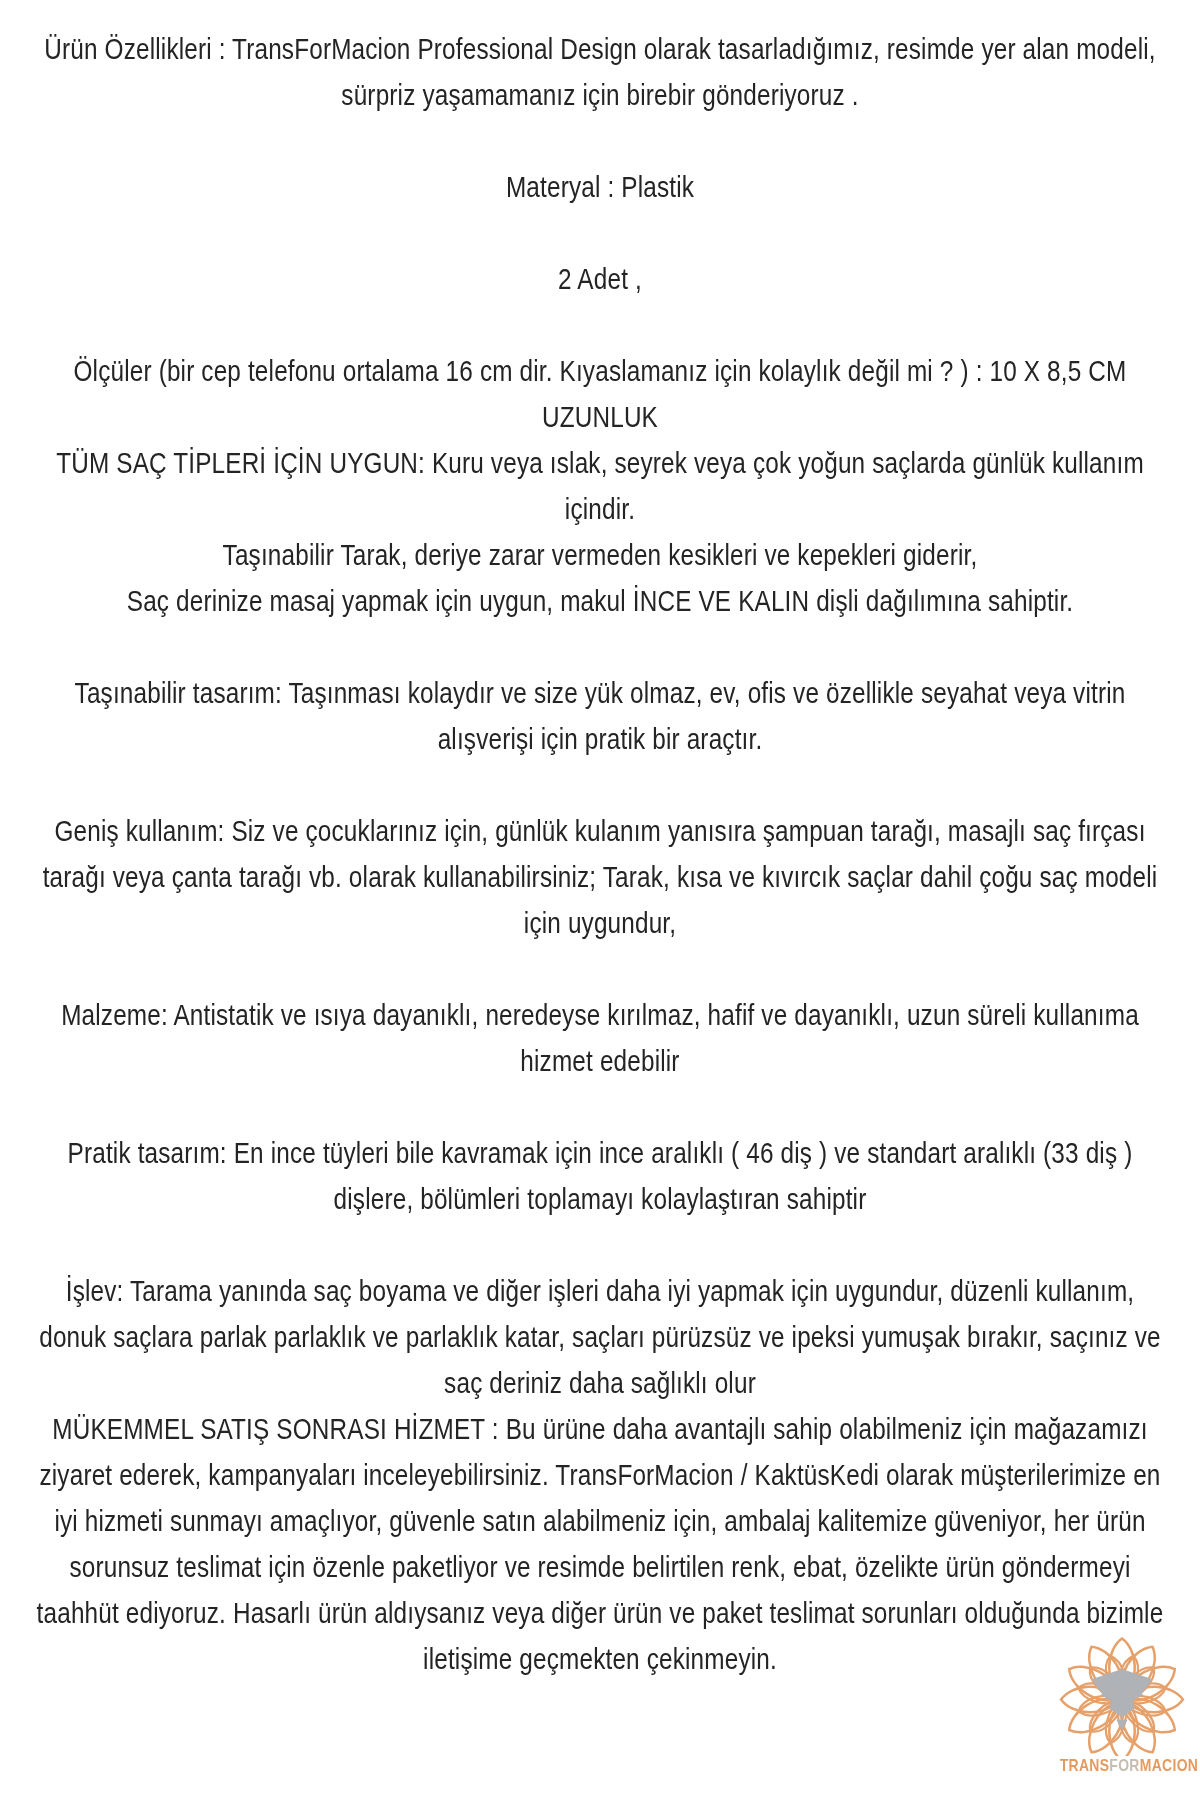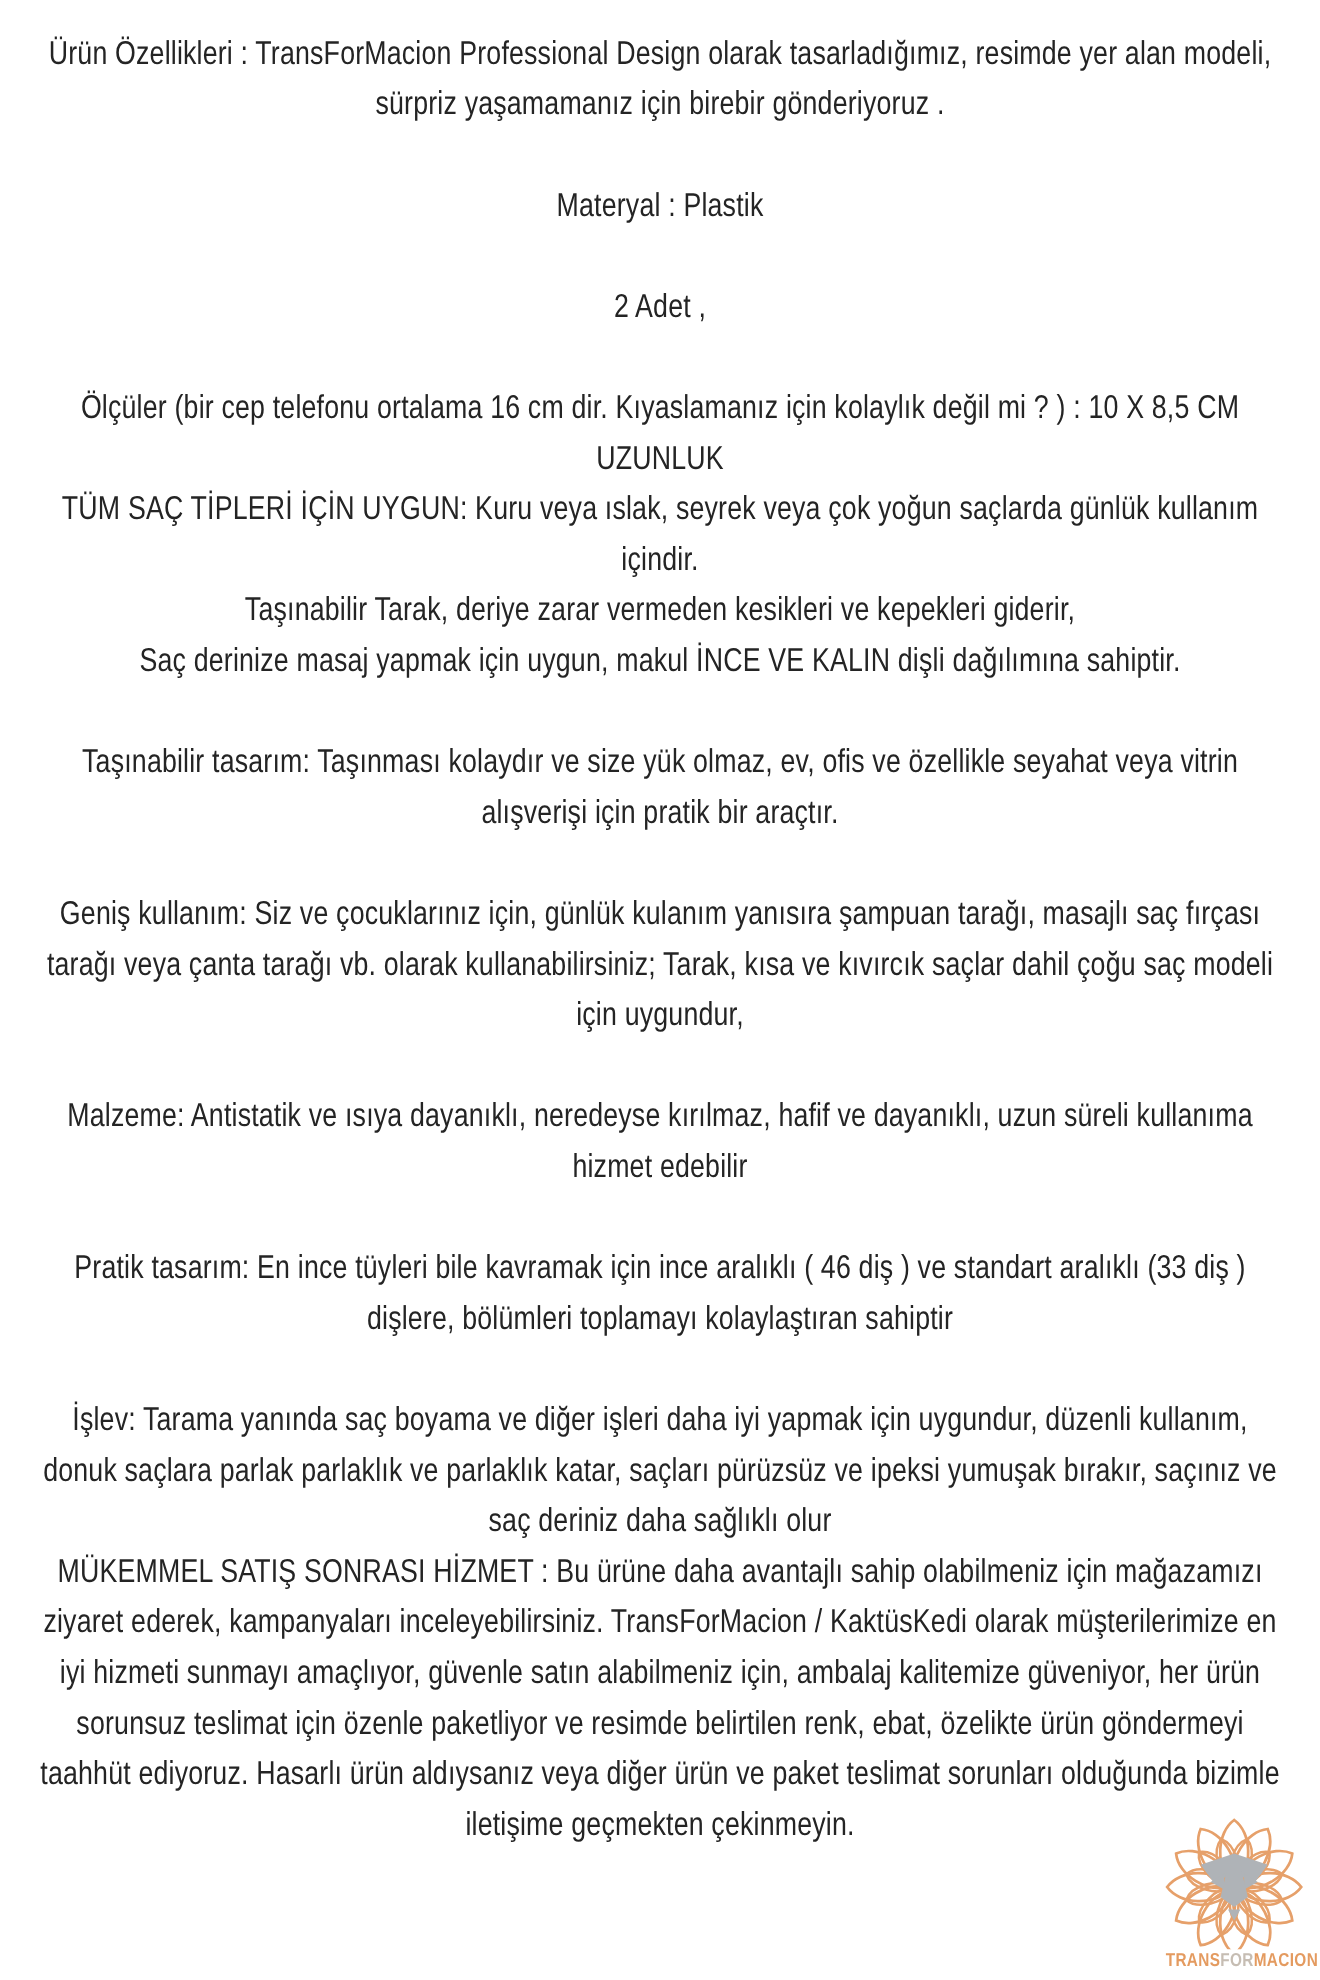--- a/index.html
+++ b/index.html
@@ -27,21 +27,21 @@
     font-weight: 400;
     text-align: center;
     letter-spacing: 0.2px;
   }
   .para { margin: 0; }
   .gap  { margin-top: 46px; }
 
   .logo {
     position: absolute;
     right: 2px;
-    bottom: 8px;
+    bottom: 24px;
     width: 152px;
     text-align: right;
   }
   .logo svg { display: block; margin: 0 auto; }
   .brand {
     font-weight: bold;
     font-size: 17px;
     letter-spacing: 0.4px;
     white-space: nowrap;
     transform: scaleX(0.82);

